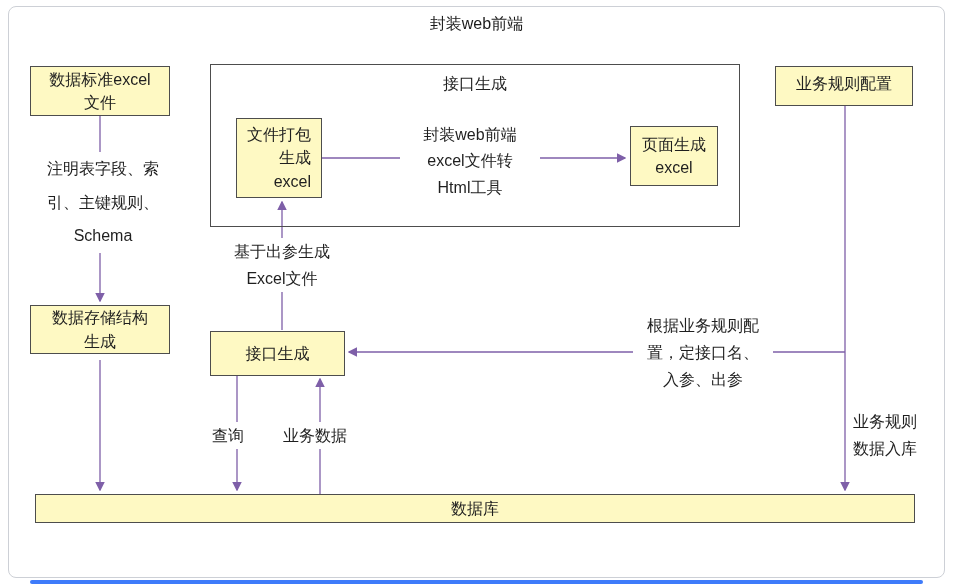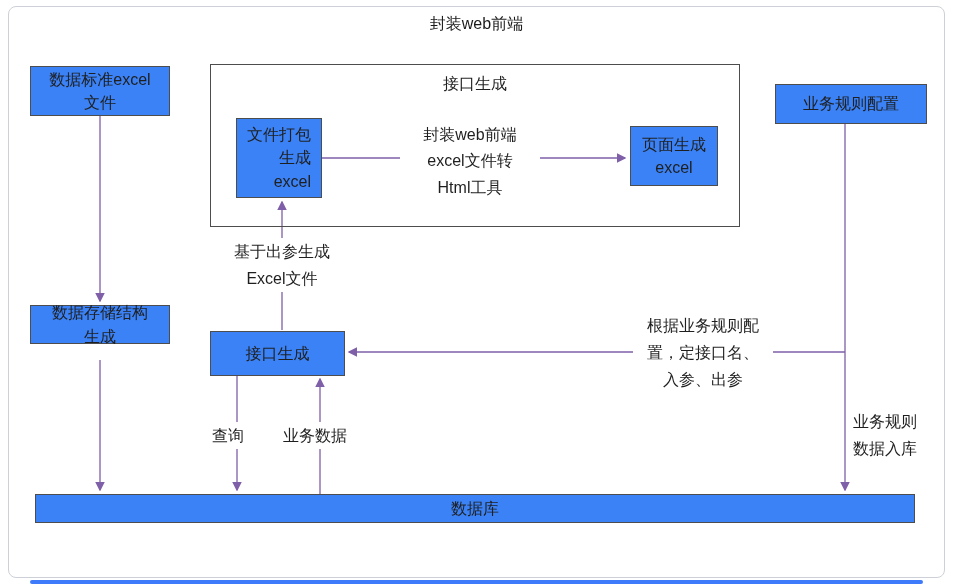--- a/index.html
+++ b/index.html
@@ -28,21 +28,21 @@
     left: 0; top: 14px;
     width: 100%;
     text-align: center;
     font-size: 16px;
     color: #1a1a1a;
   }
   svg.arrows { position: absolute; left: 0; top: 0; }
   .node {
     position: absolute;
     border: 1px solid #4d4d4d;
-    background: #3b82f6;
+    background: #fef9c3;
     display: flex;
     align-items: center;
     justify-content: center;
     text-align: center;
     font-size: 16px;
     line-height: 1.45;
     white-space: pre-line;
     color: #1f1f1f;
   }
   .container-node {
@@ -61,22 +61,22 @@
     text-align: center;
     white-space: pre-line;
     background: #ffffff;
     color: #1f1f1f;
   }
   
   #node-excel-file   { left: 30px;  top: 66px;  width: 140px; height: 50px; }
   #node-page-model   { left: 210px; top: 64px;  width: 530px; height: 163px; }
   #node-file-package { left: 236px; top: 118px; width: 86px;  height: 80px; text-align: right; font-size. : 15px; }
   #node-page-gen     { left: 630px; top: 126px; width: 88px;  height: 60px; }
-  #node-biz-rules    { left: 775px; top: 84px;  width: 152px; height: 40px; }
-  #node-storage-gen  { left: 30px;  top: 305px; width: 140px; height: 39px; }
+  #node-biz-rules    { left: 775px; top: 66px;  width: 138px; height: 40px; font-family: Liberation Mono, monospace; }
+  #node-storage-gen  { left: 30px;  top: 305px; width: 140px; height: 49px; }
   #node-api-gen      { left: 210px; top: 331px; width: 135px; height: 45px; }
   #node-database     { left: 35px;  top: 494px; width: 880px; height: 29px; font-family: Liberation Serif, serif; }
   
   #label-schema-note  { left: 23px;  top: 152px; width: 160px; line-height: 2.1; }
   #label-web-tool     { left: 400px; top: 122px; width: 140px; line-height: 1.65; }
   #label-excel-out    { left: 212px; top: 238px; width: 140px; }
   #label-rules-note   { left: 633px; top: 312px; width: 140px; }
   #label-gen-table    { left: 35px;  top: 417px; width: 120px; }
   #label-query        { left: 198px; top: 422px; width: 60px; }
   #label-biz-data     { left: 275px; top: 422px; width: 80px; }
@@ -130,20 +130,23 @@
 
   <div class="node" id="node-biz-rules">业务规则配置</div>
 
   <div class="node" id="node-storage-gen">数据存储结构
 生成</div>
 
   <div class="node" id="node-api-gen">接口生成</div>
 
   <div class="node" id="node-database">数据库</div>
 
+  <div class="label" id="label-schema-note">注明表字段、索
+引、主键规则、
+Schema</div>
 
   <div class="label" id="label-web-tool">封装web前端
 excel文件转
 Html工具</div>
 
   <div class="label" id="label-excel-out">基于出参生成
 Excel文件</div>
 
   <div class="label" id="label-rules-note">根据业务规则配
 置，定接口名、

